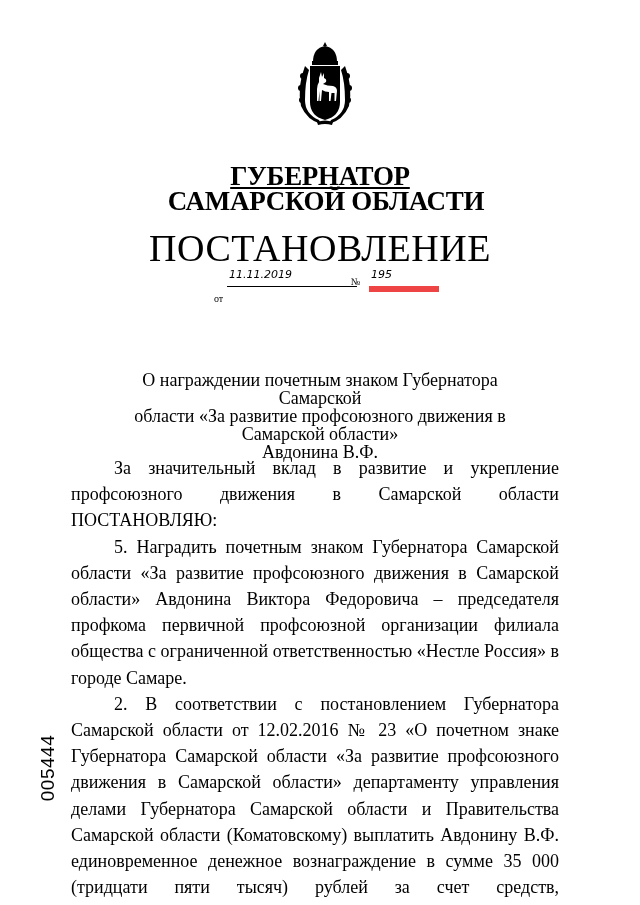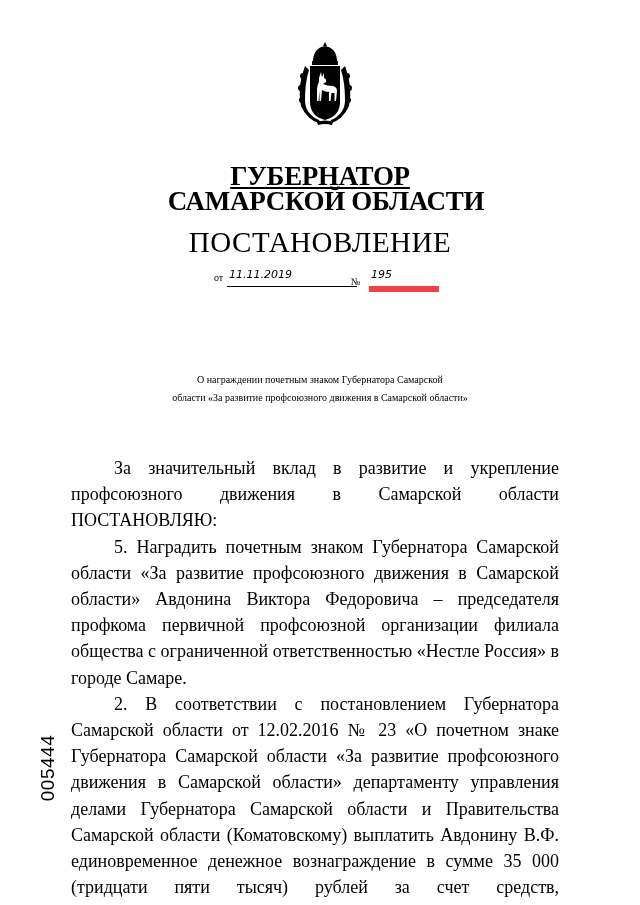--- a/index.html
+++ b/index.html
@@ -7,34 +7,34 @@
          font-family: "Liberation Serif", "DejaVu Serif", serif; color: #000; }
 
   .emblem { position: absolute; left: 295px; top: 40px; width: 60px; height: 88px; }
 
   .org-title { position: absolute; left: 0; width: 640px; text-align: center;
                font-weight: bold; font-size: 27px; line-height: 30px; letter-spacing: -0.3px; }
   .org1 { top: 161px; text-decoration: underline; }
   .org2 { top: 186px; padding-left: 6px; }
 
   .doc-type { position: absolute; left: 0; width: 640px; top: 226px; text-align: center;
-              font-size: 29px; letter-spacing: 0.5px; }
+              font-size: 38px; letter-spacing: 0.5px; }
 
   .date-line { position: absolute; top: 270px; left: 214px; font-size: 10px; height: 20px; }
-  .date-line .pre { position: absolute; left: 0; top: 2px; }
+  .date-line .pre { position: absolute; left: 0; top: 23px; }
   .date-line .hand { font-family: "DejaVu Sans", sans-serif; font-style: italic; font-size: 11px; }
   .date-line .date-val { position: absolute; left: 13px; top: -2px; width: 130px;
                          border-bottom: 1px solid #000; height: 18px; }
   .date-line .no-label { position: absolute; left: 137px; top: 6px; }
   .date-line .num-val { position: absolute; left: 155px; top: -2px; width: 70px;
                         border-bottom: 6px solid #ef4444; height: 18px; }
   .date-line .hand span { display: inline-block; padding-left: 2px; }
 
   .subject { position: absolute; left: 100px; width: 440px; top: 371px; text-align: center;
-             font-size: 10px; line-height: 18px; }
+             font-size: 18px; line-height: 18px; }
 
   .body { position: absolute; left: 71px; width: 488px; top: 455px; font-size: 18px;
           line-height: 26.2px; text-align: justify; }
   .body p { margin: 0; text-indent: 43px; }
   .body p.last { text-align-last: justify; }
 
   .stamp { position: absolute; left: 31px; top: 738px; width: 34px; height: 60px; }
   .stamp span { position: absolute; left: 50%; top: 50%; transform: translate(-50%,-50%) rotate(-90deg);
                 font-family: "Liberation Sans", sans-serif; font-size: 19px; white-space: nowrap; letter-spacing: 0.5px; }
 </style>
@@ -72,20 +72,21 @@
   <div class="date-line">
     <span class="pre">от</span>
     <span class="date-val hand"><span>11.11.2019</span></span>
     <span class="no-label">№</span>
     <span class="num-val hand"><span>195</span></span>
   </div>
 
   <div class="subject">
     <div>О награждении почетным знаком Губернатора Самарской</div>
     <div>области «За развитие профсоюзного движения в Самарской области»</div>
+    <div>Авдонина В.Ф.</div>
   </div>
 
   <div class="body">
     <p>За значительный вклад в развитие и укрепление профсоюзного движения в Самарской области ПОСТАНОВЛЯЮ:</p>
     <p>5. Наградить почетным знаком Губернатора Самарской области «За развитие профсоюзного движения в Самарской области» Авдонина Виктора Федоровича – председателя профкома первичной профсоюзной организации филиала общества с ограниченной ответственностью «Нестле Россия» в городе Самаре.</p>
     <p class="last">2. В соответствии с постановлением Губернатора Самарской области от 12.02.2016 № 23 «О почетном знаке Губернатора Самарской области «За развитие профсоюзного движения в Самарской области» департаменту управления делами Губернатора Самарской области и Правительства Самарской области (Коматовскому) выплатить Авдонину В.Ф. единовременное денежное вознаграждение в сумме 35 000 (тридцати пяти тысяч) рублей за счет средств, предусмотренных департаменту управления</p>
   </div>
 
   <div class="stamp">
     <span>005444</span>

